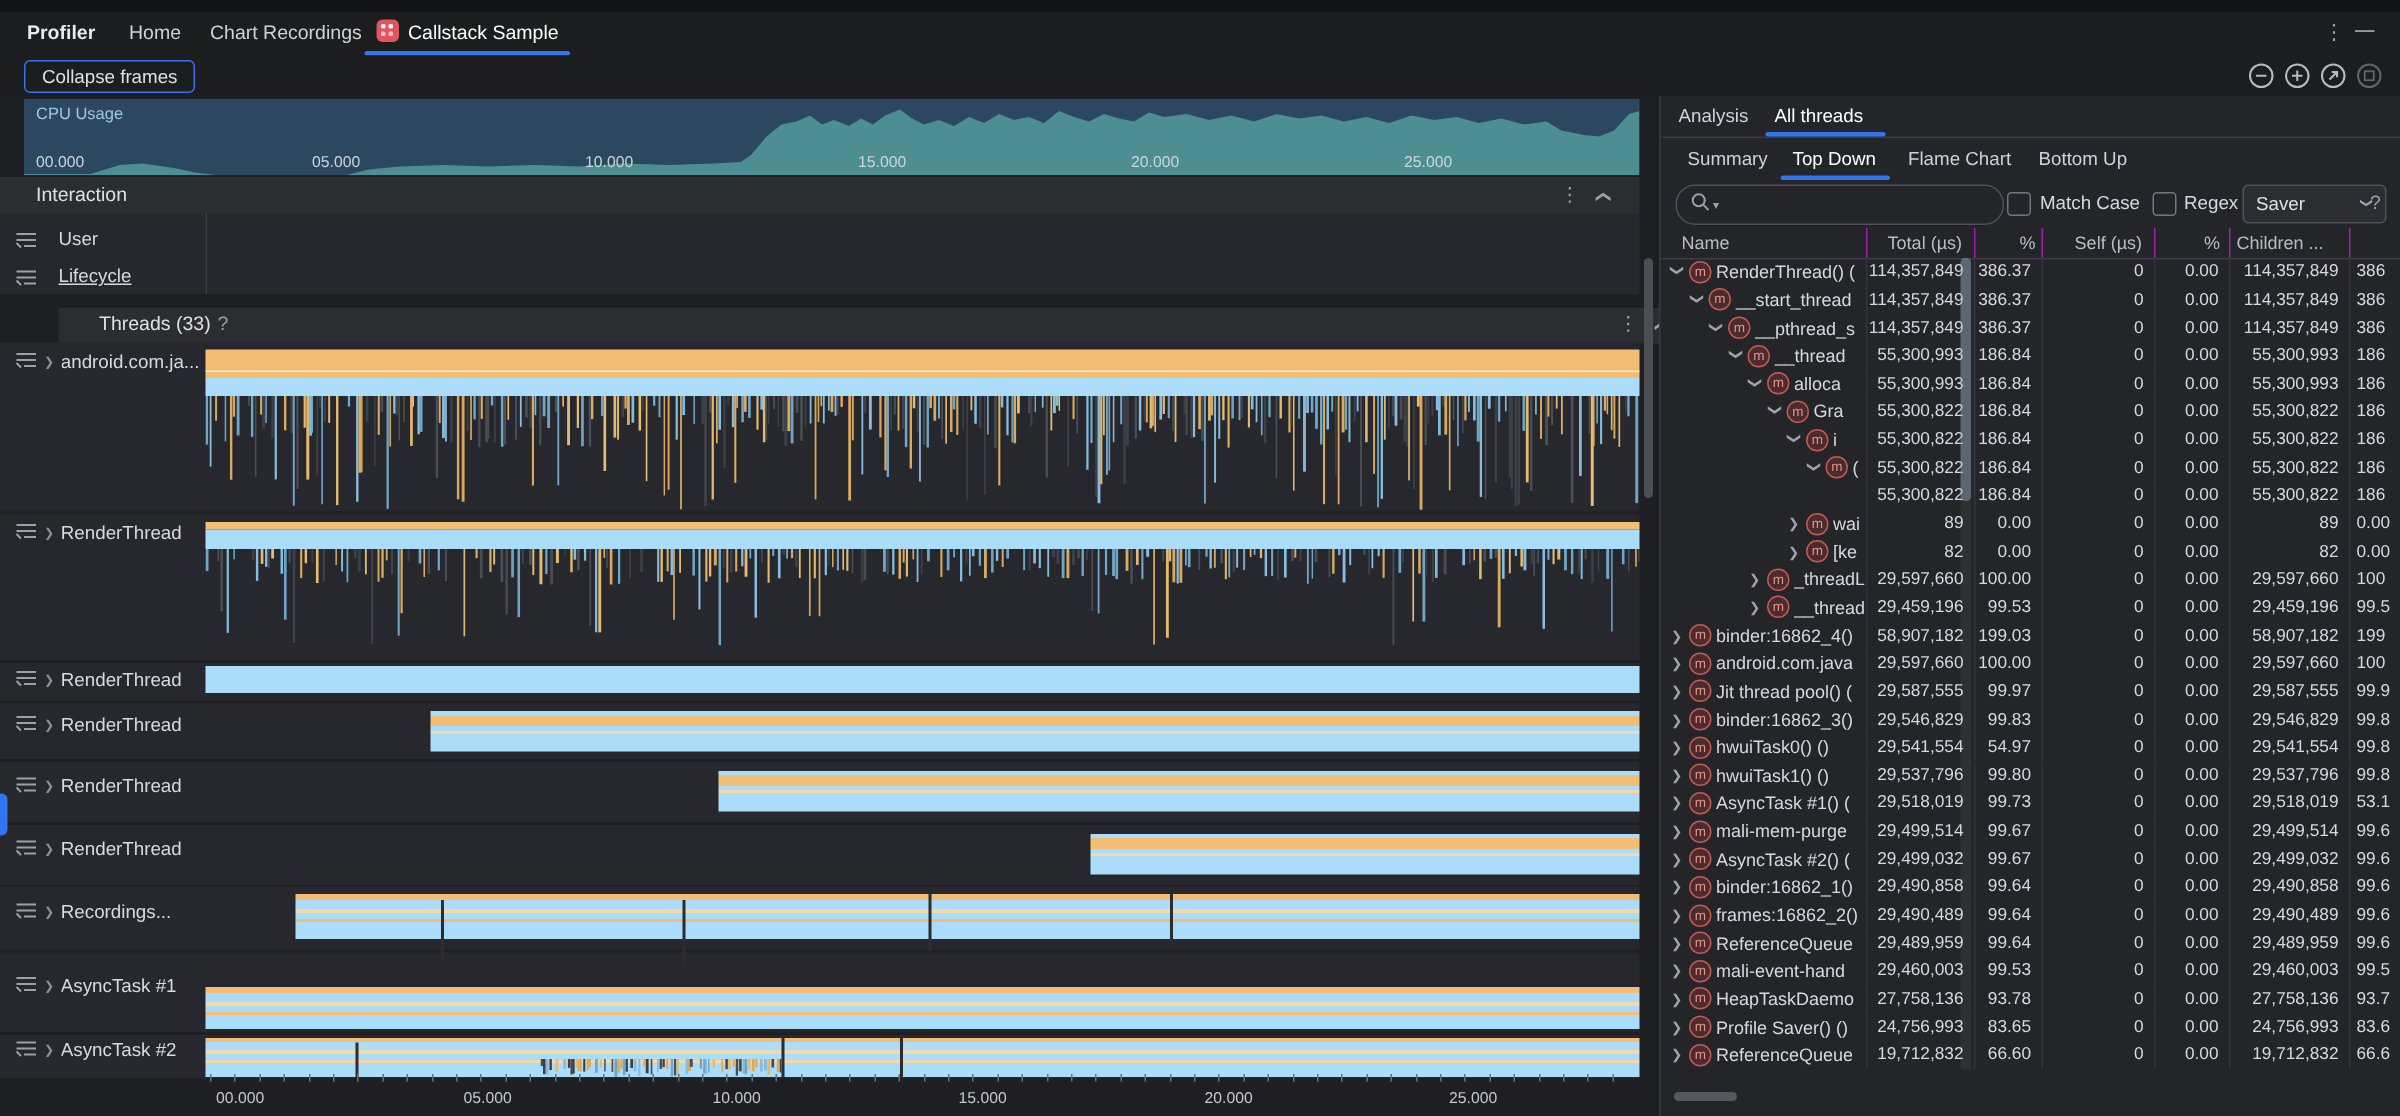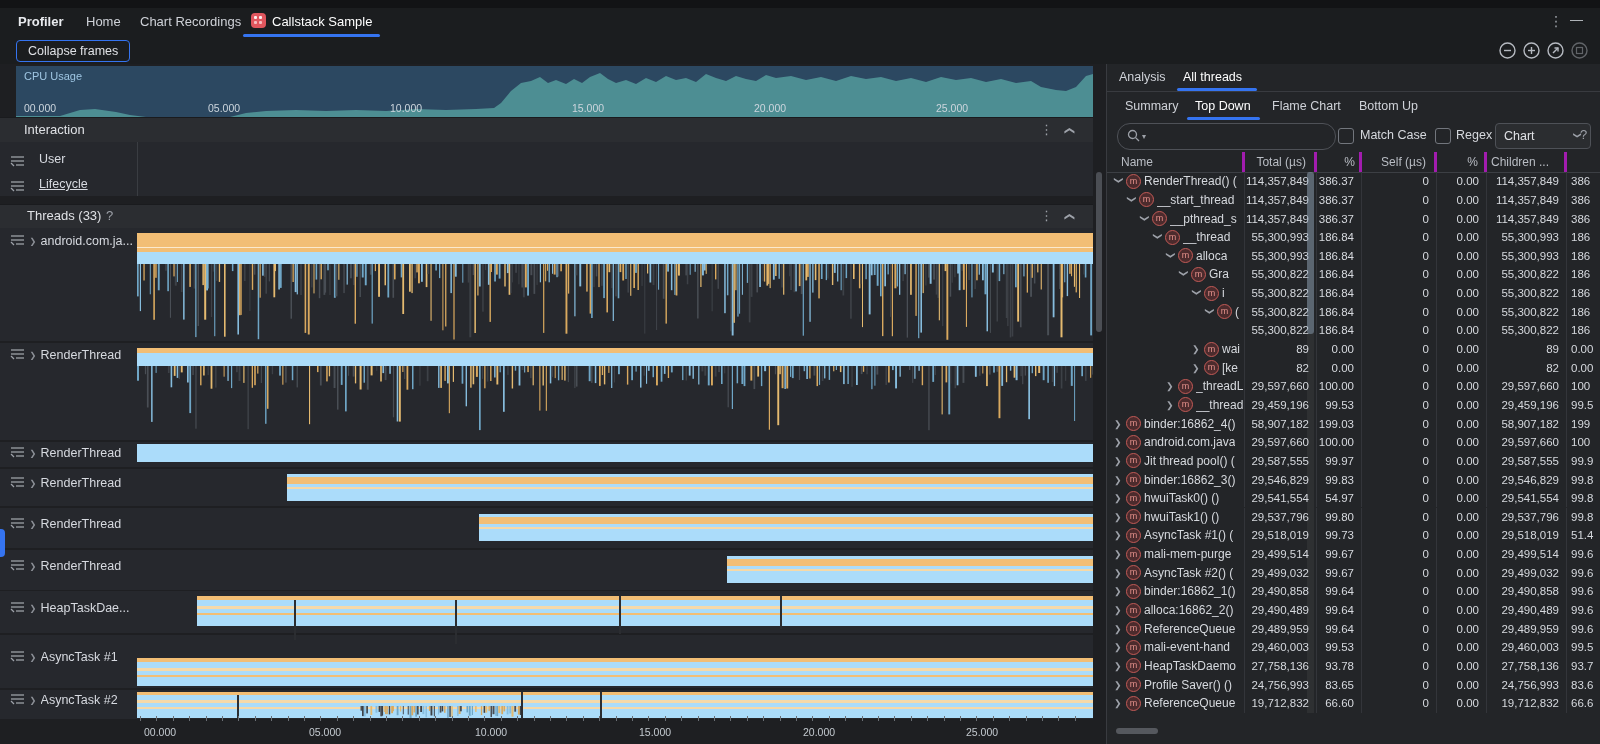--- a/index.html
+++ b/index.html
@@ -60,21 +60,21 @@
   .searchrow{left:0;top:56px;width:494px;height:32px;}
   .searchbox{position:absolute;left:10px;top:3px;width:208px;height:25px;border:1px solid #4e5157;border-radius:13px;
       display:flex;align-items:center;padding-left:9px;gap:2px;background:#232528;}
   .cb{position:absolute;top:8px;width:14px;height:14px;border:1.5px solid #72767d;border-radius:3px;background:transparent;}
   .cb-label{position:absolute;top:8px;font-size:12.5px;color:#d6d9de;}
   .ddown{position:absolute;left:388px;top:3px;width:78px;height:24px;background:#2b2d30;border:1px solid #4e5157;border-radius:4px;
       display:flex;align-items:center;justify-content:space-between;padding:0 8px;font-size:12.5px;color:#dfe1e5;}
   .helpq{position:absolute;left:473px;top:7px;color:#9da1a8;font-size:13px;}
   .thead{left:0;top:88px;width:494px;height:20px;border-bottom:1px solid #3c3f44;display:grid;
       grid-template-columns:138px 72px 45px 75px 50px 80px 32px;font-size:12px;color:#b9bdc4;}
-  .thead .hc{border-right:3px solid #a21caf;display:flex;align-items:center;overflow:hidden;white-space:nowrap;}
+  .thead .hc{border-right:1px solid #a21caf;display:flex;align-items:center;overflow:hidden;white-space:nowrap;}
   .rows-host{left:0;top:108px;width:494px;height:541px;overflow:hidden;}
   .trow{position:absolute;left:0;width:494px;height:18.6px;display:grid;
       grid-template-columns:138px 72px 45px 75px 50px 80px 32px;font-size:12px;color:#d6d9de;}
   .tc{border-right:1px solid #33353a;display:flex;align-items:center;overflow:hidden;white-space:nowrap;}
   .tc.num{justify-content:flex-end;padding-right:7px;font-size:11.5px;}
   .tc.lastc{border-right:none;padding-left:4px;font-size:11.5px;}
   .tname{padding-left:4px;gap:3px;}
   .ind{display:inline-block;flex:none;}
   .chev{color:#9ea2aa;font-size:9px;flex:none;width:9px;}
   .chev.open{transform:rotate(90deg);}
@@ -169,21 +169,21 @@
               <line x1="1" y1="2" x2="14" y2="2"></line>
               <line x1="1" y1="6" x2="14" y2="6"></line>
               <line x1="6" y1="10" x2="14" y2="10"></line>
               <line x1="1" y1="8" x2="4" y2="11"></line>
             </g>
           </svg></div>
       <span class="abs int-row-label" style="top:35px;text-decoration:underline;">Lifecycle</span>
       <div class="vdivider abs"></div>
     </div>
 
-    <div class="abs sec-head" style="top:140px;height:24px;">
+    <div class="abs sec-head" style="top:140px;height:24px;margin-left:39px;">
       <span class="abs sec-title" style="left:27px;top:3px;">Threads (33)</span>
       <span class="abs" style="left:106px;top:3px;color:#9da1a8;font-size:13px;">?</span>
       <span class="abs head-ctrl kebab" style="left:1040px;top:3px;">⋮</span>
       <span class="abs head-ctrl chev" style="left:1064px;top:6px;transform:rotate(-90deg);font-size:10px;">❯</span>
     </div>
 
     <div id="track-rows" class="abs" style="left:0;top:0;width:1093px;height:680px;">
         <div class="trow-track" style="top: 164px; height: 113px;"></div>
         <div class="tlabel" style="top: 169px; left: 10px;">
           <span><svg width="15" height="12">
@@ -266,21 +266,21 @@
         <div class="tlabel" style="top: 536px; left: 10px;">
           <span><svg width="15" height="12">
               <g stroke="#9da1a8" stroke-width="1.3">
                 <line x1="1" y1="2" x2="14" y2="2"></line>
                 <line x1="1" y1="6" x2="14" y2="6"></line>
                 <line x1="6" y1="10" x2="14" y2="10"></line>
                 <line x1="1" y1="8" x2="4" y2="11"></line>
               </g>
             </svg></span>
           <span class="chev-sm">❯</span>
-          <span class="nm">HeapTaskDae...</span>
+          <span class="nm">Recordings...</span>
         </div>
         <div class="trow-track" style="top: 571px; height: 53px;"></div>
         <div class="tlabel" style="top: 585px; left: 10px;">
           <span><svg width="15" height="12">
               <g stroke="#9da1a8" stroke-width="1.3">
                 <line x1="1" y1="2" x2="14" y2="2"></line>
                 <line x1="1" y1="6" x2="14" y2="6"></line>
                 <line x1="6" y1="10" x2="14" y2="10"></line>
                 <line x1="1" y1="8" x2="4" y2="11"></line>
               </g>
@@ -1056,21 +1056,21 @@
               <line x1="8.6" y1="8.6" x2="12" y2="12" stroke="#9da1a8" stroke-width="1.3"></line>
             </svg></span>
         <span style="color:#9da1a8;font-size:8px;">▾</span>
         <span></span>
       </div>
       <span class="cb" style="left:231px;"></span>
       <span class="cb-label" style="left:253px;">Match Case</span>
       <span class="cb" style="left:328px;"></span>
       <span class="cb-label" style="left:349px;">Regex</span>
       <div class="ddown">
-        <span>Chart</span>
+        <span>Saver</span>
         <span class="chev" style="transform:rotate(90deg);font-size:8px;">❯</span>
       </div>
       <span class="helpq">?</span>
     </div>
 
     <div class="abs thead">
       <span class="hc" style="padding-left:14px;">Name</span>
       <span class="hc" style="justify-content:flex-end;padding-right:8px;">Total (µs)</span>
       <span class="hc" style="justify-content:flex-end;padding-right:4px;">%</span>
       <span class="hc" style="justify-content:flex-end;padding-right:8px;">Self (µs)</span>
@@ -1349,21 +1349,21 @@
             <span class="ind" style="width: 0px;"></span>
             <span class="chev">❯</span>
             <span class="micon">m</span>
             <span class="nm">AsyncTask #1() (</span>
           </div>
           <div class="tc num">29,518,019</div>
           <div class="tc num">99.73</div>
           <div class="tc num">0</div>
           <div class="tc num">0.00</div>
           <div class="tc num">29,518,019</div>
-          <div class="tc lastc">51.4</div>
+          <div class="tc lastc">53.1</div>
         </div>
         <div class="trow" style="top: 372.8px;">
           <div class="tc tname">
             <span class="ind" style="width: 0px;"></span>
             <span class="chev">❯</span>
             <span class="micon">m</span>
             <span class="nm">mali-mem-purge</span>
           </div>
           <div class="tc num">29,499,514</div>
           <div class="tc num">99.67</div>
@@ -1398,21 +1398,21 @@
           <div class="tc num">0</div>
           <div class="tc num">0.00</div>
           <div class="tc num">29,490,858</div>
           <div class="tc lastc">99.6</div>
         </div>
         <div class="trow" style="top: 428.72px;">
           <div class="tc tname">
             <span class="ind" style="width: 0px;"></span>
             <span class="chev">❯</span>
             <span class="micon">m</span>
-            <span class="nm">alloca:16862_2()</span>
+            <span class="nm">frames:16862_2()</span>
           </div>
           <div class="tc num">29,490,489</div>
           <div class="tc num">99.64</div>
           <div class="tc num">0</div>
           <div class="tc num">0.00</div>
           <div class="tc num">29,490,489</div>
           <div class="tc lastc">99.6</div>
         </div>
         <div class="trow" style="top: 447.36px;">
           <div class="tc tname">

